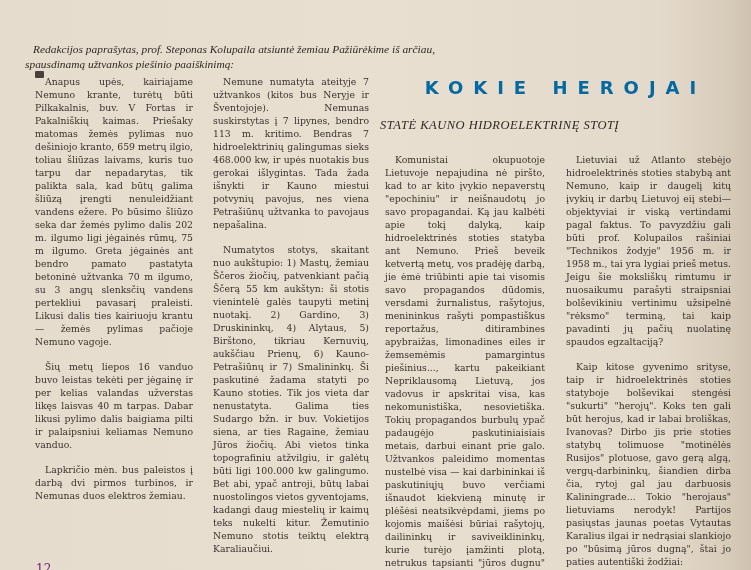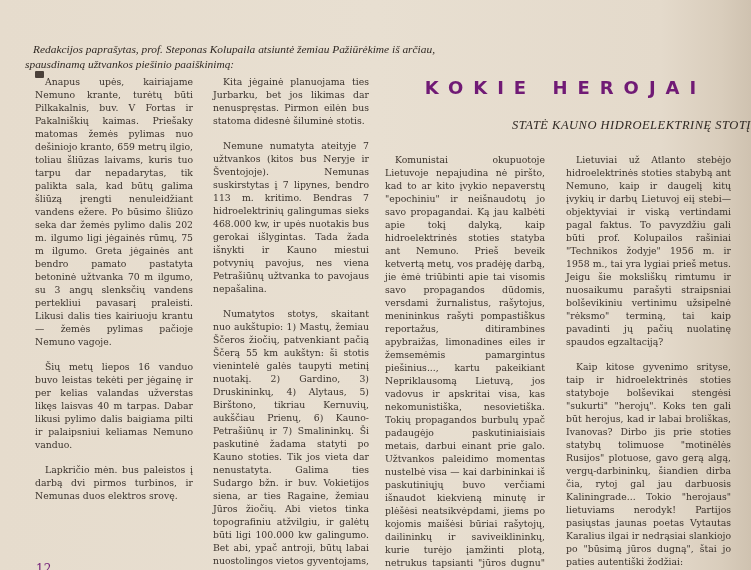--- a/index.html
+++ b/index.html
@@ -27,24 +27,24 @@
     text-align:justify; color:#3a322c;
   }
   .col p { margin:0 0 12px 0; text-indent:10px; }
   .col1 { left:35px; top:58px; width:158px; }
   .col2 { left:213px; top:58px; width:156px; }
   .col3 { left:385px; top:136px; width:160px; }
   .col4 { left:566px; top:136px; width:165px; }
   .headline {
     position:absolute; left:380px; top:60px; width:371px; text-align:center;
     font-family:"DejaVu Sans", sans-serif; font-weight:bold; font-size:18px;
-    letter-spacing:10px; color:#701a75;
+    letter-spacing:10px; color:#0369a1;
   }
   .subhead {
-    position:absolute; left:380px; top:101px; width:371px; text-align:right;
+    position:absolute; left:380px; top:101px; width:371px; text-align:left;
     font-style:italic; font-size:12.5px; color:#2f2823; letter-spacing:0.5px;
     font-family:"Liberation Serif", serif;
   }
   .page-number {
     position:absolute; left:36px; top:545px; font-size:12px; color:#701a75;
   }
 </style>
 </head>
 <body>
 
@@ -52,26 +52,25 @@
 
   <div class="intro">
     <span class="l1">Redakcijos paprašytas, prof. Steponas Kolupaila atsiuntė žemiau   Pažiūrėkime iš arčiau,</span>
     <span class="l2">spausdinamą užtvankos piešinio paaiškinimą:</span>
   </div>
   <div class="marker"></div>
 
   <div class="col col1">
     <p>Anapus upės, kairiajame Nemuno krante, turėtų būti Pilkakalnis, buv. V Fortas ir Pakalniškių kaimas. Priešaky matomas žemės pylimas nuo dešiniojo kranto, 659 metrų ilgio, toliau šliūzas laivams, kuris tuo tarpu dar nepadarytas, tik palikta sala, kad būtų galima šliūzą įrengti nenuleidžiant vandens ežere. Po būsimo šliūzo seka dar žemės pylimo dalis 202 m. ilgumo ligi jėgainės rūmų, 75 m ilgumo. Greta jėgainės ant bendro pamato pastatyta betoninė užtvanka 70 m ilgumo, su 3 angų slenksčių vandens pertekliui pavasarį praleisti. Likusi dalis ties kairiuoju krantu — žemės pylimas pačioje Nemuno vagoje.</p>
     <p>Šių metų liepos 16 vanduo buvo leistas tekėti per jėgainę ir per kelias valandas užverstas likęs laisvas 40 m tarpas. Dabar likusi pylimo dalis baigiama pilti ir palaipsniui keliamas Nemuno vanduo.</p>
-    <p>Lapkričio mėn. bus paleistos į darbą dvi pirmos turbinos, ir Nemunas duos elektros srovę.</p>
+    <p>Lapkričio mėn. bus paleistos į darbą dvi pirmos turbinos, ir Nemunas duos elektros žemiau.</p>
 
   </div>
 
   <div class="col col2">
-    <p>Kita jėgainė planuojama ties Jurbarku, bet jos likimas dar nenuspręstas. Pirmon eilėn bus statoma didesnė šiluminė stotis.</p>
     <p>Nemune numatyta ateityje 7 užtvankos (kitos bus Neryje ir Šventojoje). Nemunas suskirstytas į 7 lipynes, bendro 113 m. kritimo. Bendras 7 hidroelektrinių galingumas sieks 468.000 kw, ir upės nuotakis bus gerokai išlygintas. Tada žada išnykti ir Kauno miestui potvynių pavojus, nes viena Petrašiūnų užtvanka to pavojaus nepašalina.</p>
     <p>Numatytos stotys, skaitant nuo aukštupio: 1) Mastų, žemiau Ščeros žiočių, patvenkiant pačią Ščerą 55 km aukštyn: ši stotis vienintelė galės taupyti metinį nuotakį. 2) Gardino, 3) Druskininkų, 4) Alytaus, 5) Birštono, tikriau Kernuvių, aukščiau Prienų, 6) Kauno-Petrašiūnų ir 7) Smalininkų. Ši paskutinė žadama statyti po Kauno stoties. Tik jos vieta dar nenustatyta. Galima ties Sudargo bžn. ir buv. Vokietijos siena, ar ties Ragaine, žemiau Jūros žiočių. Abi vietos tinka topografiniu atžvilgiu, ir galėtų būti ligi 100.000 kw galingumo. Bet abi, ypač antroji, būtų labai nuostolingos vietos gyventojams, kadangi daug miestelių ir kaimų teks nukelti kitur. Žemutinio Nemuno stotis teiktų elektrą Karaliaučiui.</p>
 
   </div>
 
   <div class="headline">KOKIE HEROJAI</div>
   <div class="subhead">STATĖ KAUNO HIDROELEKTRINĘ STOTĮ</div>
 
   <div class="col col3">
     <p>Komunistai okupuotoje Lietuvoje nepajudina nė piršto, kad to ar kito įvykio nepaverstų "epochiniu" ir neišnaudotų jo savo propagandai. Ką jau kalbėti apie tokį dalyką, kaip hidroelektrinės stoties statyba ant Nemuno. Prieš beveik ketvertą metų, vos pradėję darbą, jie ėmė triūbinti apie tai visomis savo propagandos dūdomis, versdami žurnalistus, rašytojus, menininkus rašyti pompastiškus reportažus, ditirambines apybraižas, limonadines eiles ir žemsemėmis pamargintus piešinius..., kartu pakeikiant Nepriklausomą Lietuvą, jos vadovus ir apskritai visa, kas nekomunistiška, nesovietiška. Tokių propagandos burbulų ypač padaugėjo paskutiniaisiais metais, darbui einant prie galo. Užtvankos paleidimo momentas nustelbė visa — kai darbininkai iš paskutiniųjų buvo verčiami išnaudot kiekvieną minutę ir plėšėsi neatsikvėpdami, jiems po kojomis maišėsi būriai rašytojų, dailininkų ir saviveiklininkų, kurie turėjo įamžinti plotą, netrukus tapsianti "jūros dugnu" ir linksminti partinius prižiūrėtojus ir kacapus, "broliškos Rusijos" inžinierius — Luchnevus, Chultovus, Levšinus, Ivanovus ir daugelį kitų...</p>

